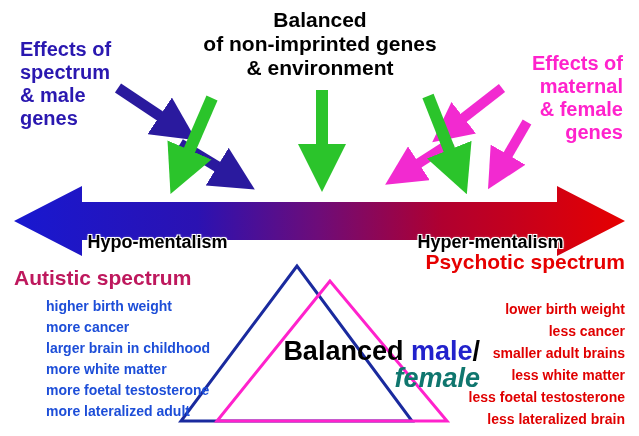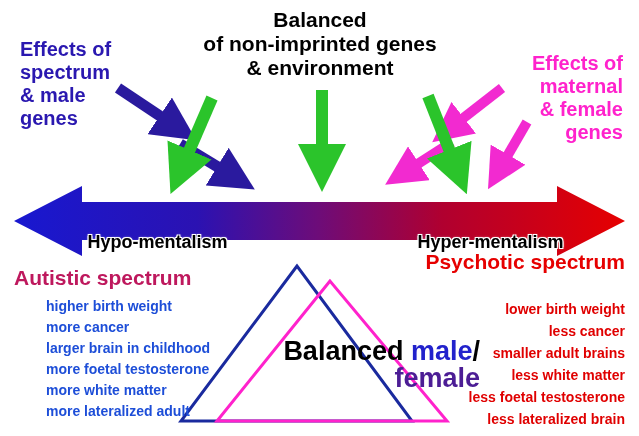--- a/index.html
+++ b/index.html
@@ -24,21 +24,21 @@
   .hyper { left:403px; width:175px; }
 
   .aut-title { left:14px; top:266px; color:#be185d; font-size:21px; }
   .aut-list  { left:14px; top:296px; color:#1d4ed8; font-size:14px; line-height:21px; text-align:left;margin-left:32px; }
   .psy-title { right:14px; top:250px; color:#e60000; font-size:21px; }
   .psy-list  { right:14px; top:298px; color:#e00000; font-size:14px; line-height:22px; text-align:right; }
 
   .balanced { left:160px; top:338px; width:320px; text-align:right;
     color:#000; font-size:27px; line-height:27px; }
   .word-male   { color:#2222cc; }
-  .word-female { color:#4c1d95; }
+  .word-female { color:#0f766e;font-style:italic; }
 </style>
 </head>
 <body>
 
 <div class="canvas">
 
   <svg class="layer" viewBox="0 0 639 436">
     <defs>
       <linearGradient id="specgrad" x1="0" y1="0" x2="1" y2="0">
         <stop offset="0%" stop-color="#1818d0"></stop>
@@ -96,22 +96,22 @@
   </div>
 
   <div class="abs spectrum-label hypo">Hypo-mentalism</div>
   <div class="abs spectrum-label hyper">Hyper-mentalism</div>
 
   <div class="abs aut-title">Autistic spectrum</div>
   <div class="abs aut-list">
     <div>higher birth weight</div>
     <div>more cancer</div>
     <div>larger brain in childhood</div>
+    <div>more white matter</div>
     <div>more foetal testosterone</div>
-    <div>more white matter</div>
     <div>more lateralized adult</div>
   </div>
 
   <div class="abs psy-title">Psychotic spectrum</div>
   <div class="abs psy-list">
     <div>lower birth weight</div>
     <div>less cancer</div>
     <div>smaller adult brains</div>
     <div>less white matter</div>
     <div>less foetal testosterone</div>

